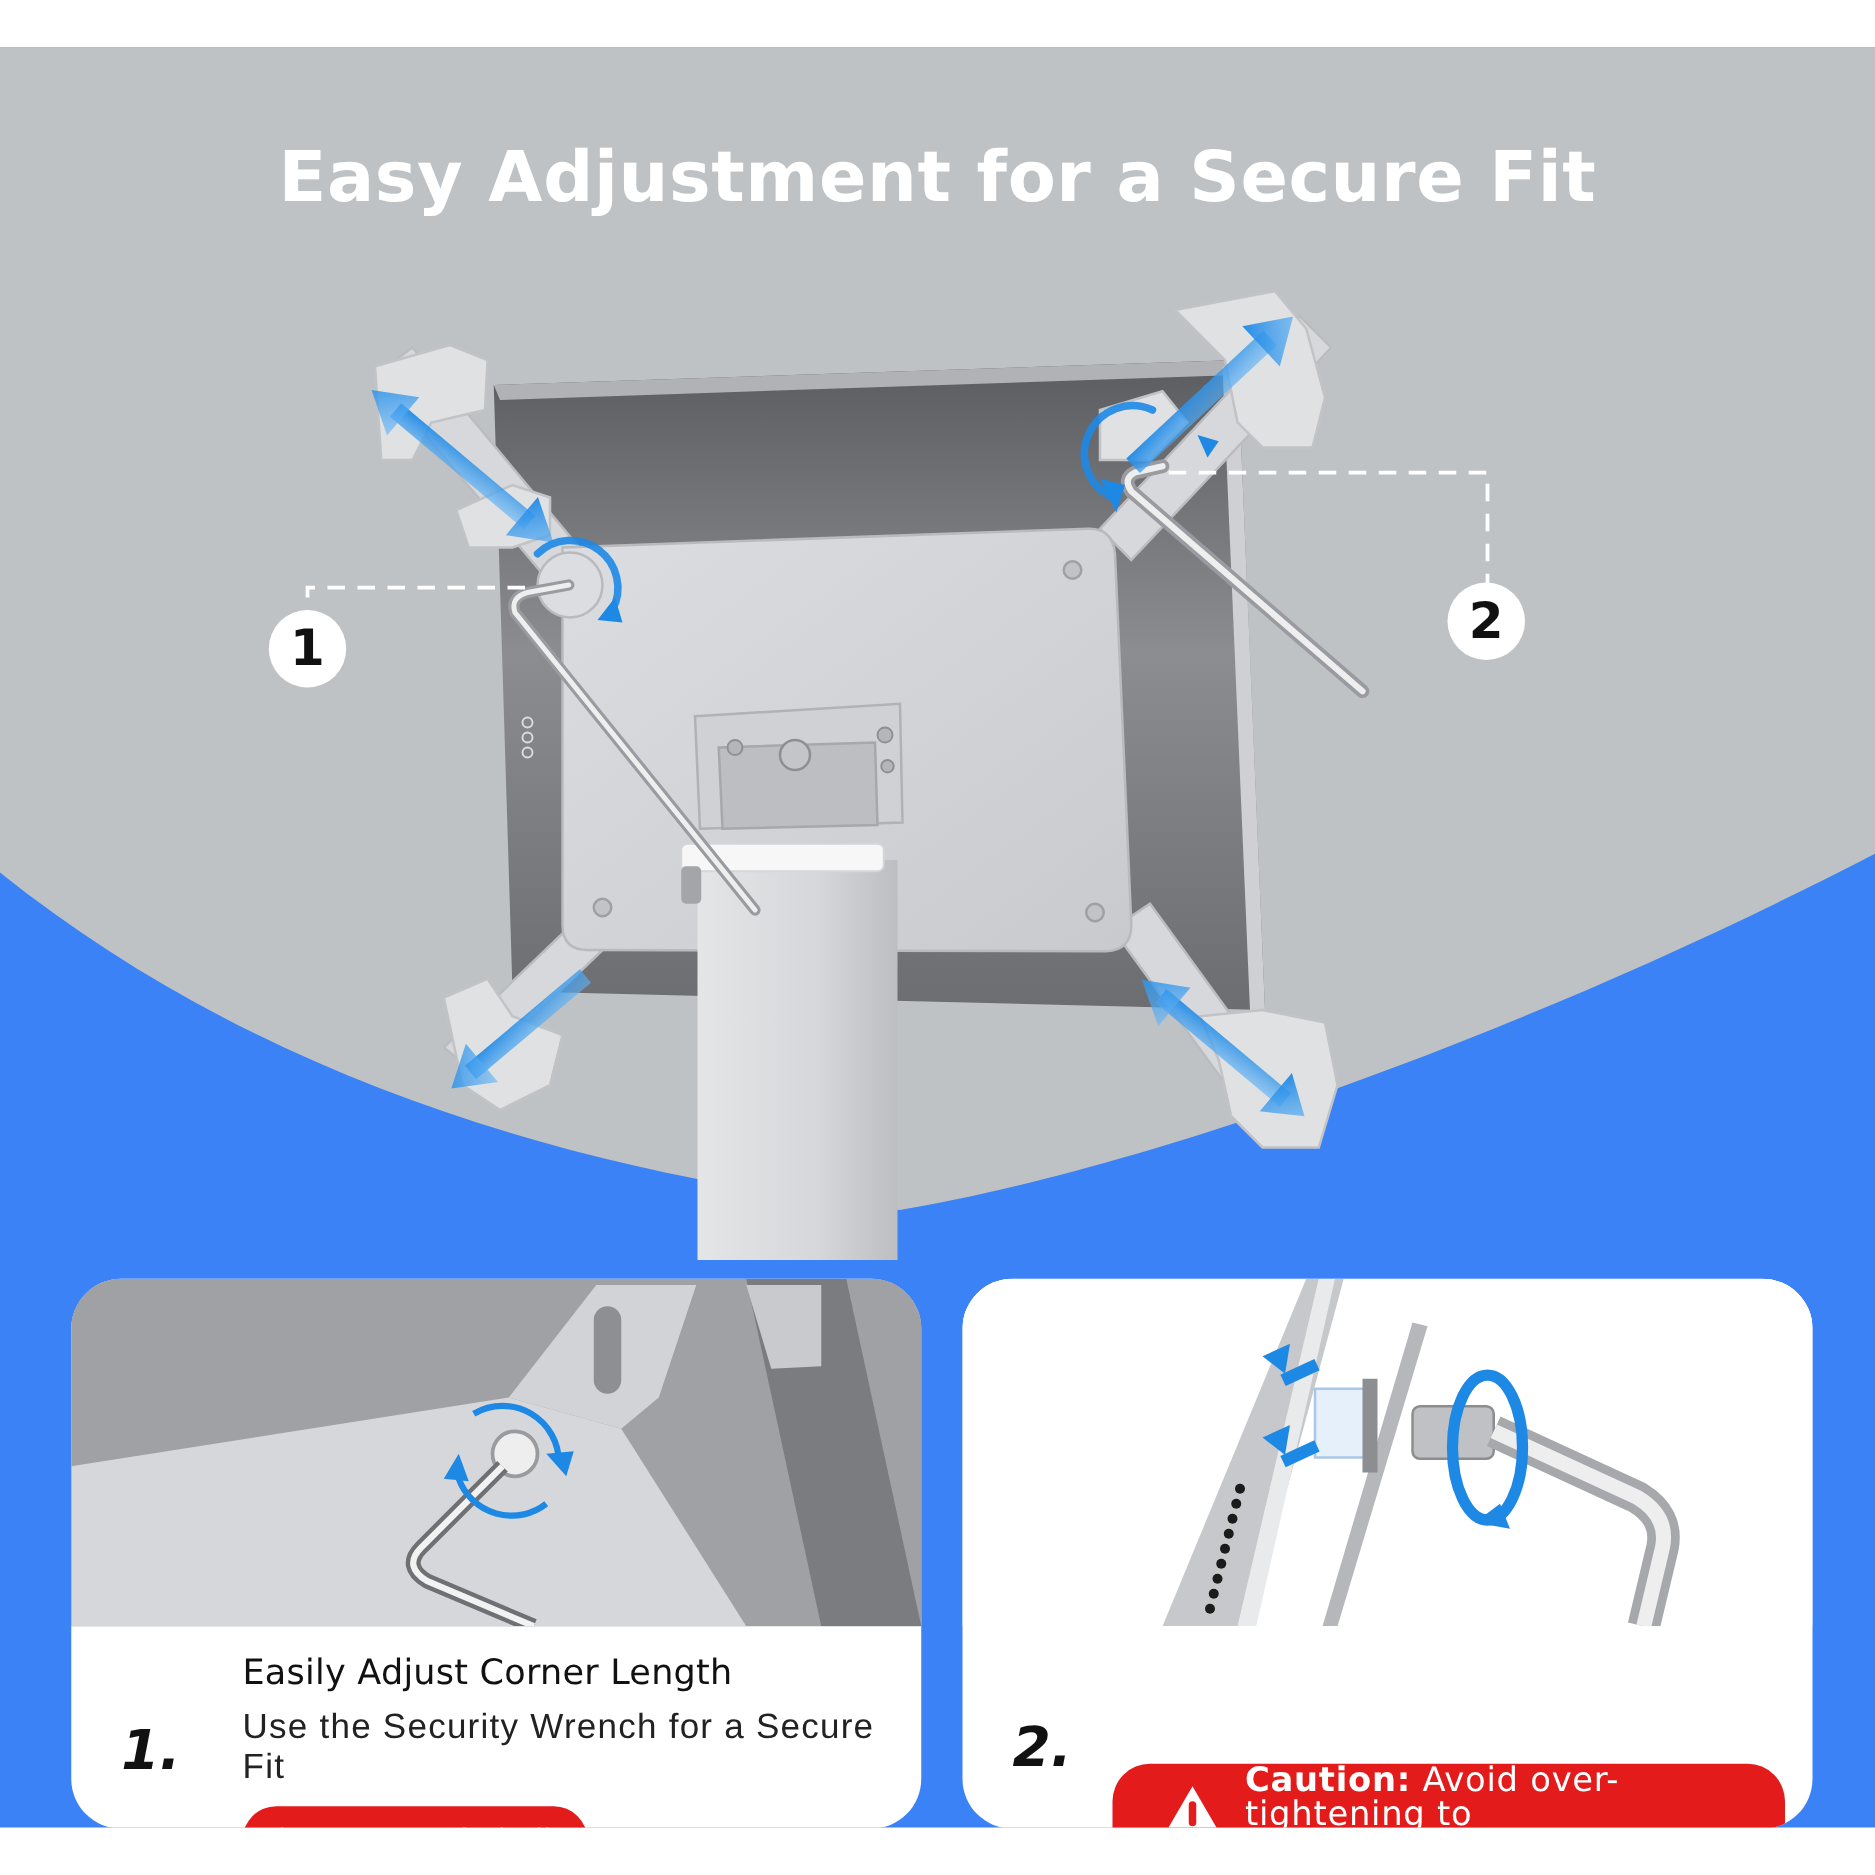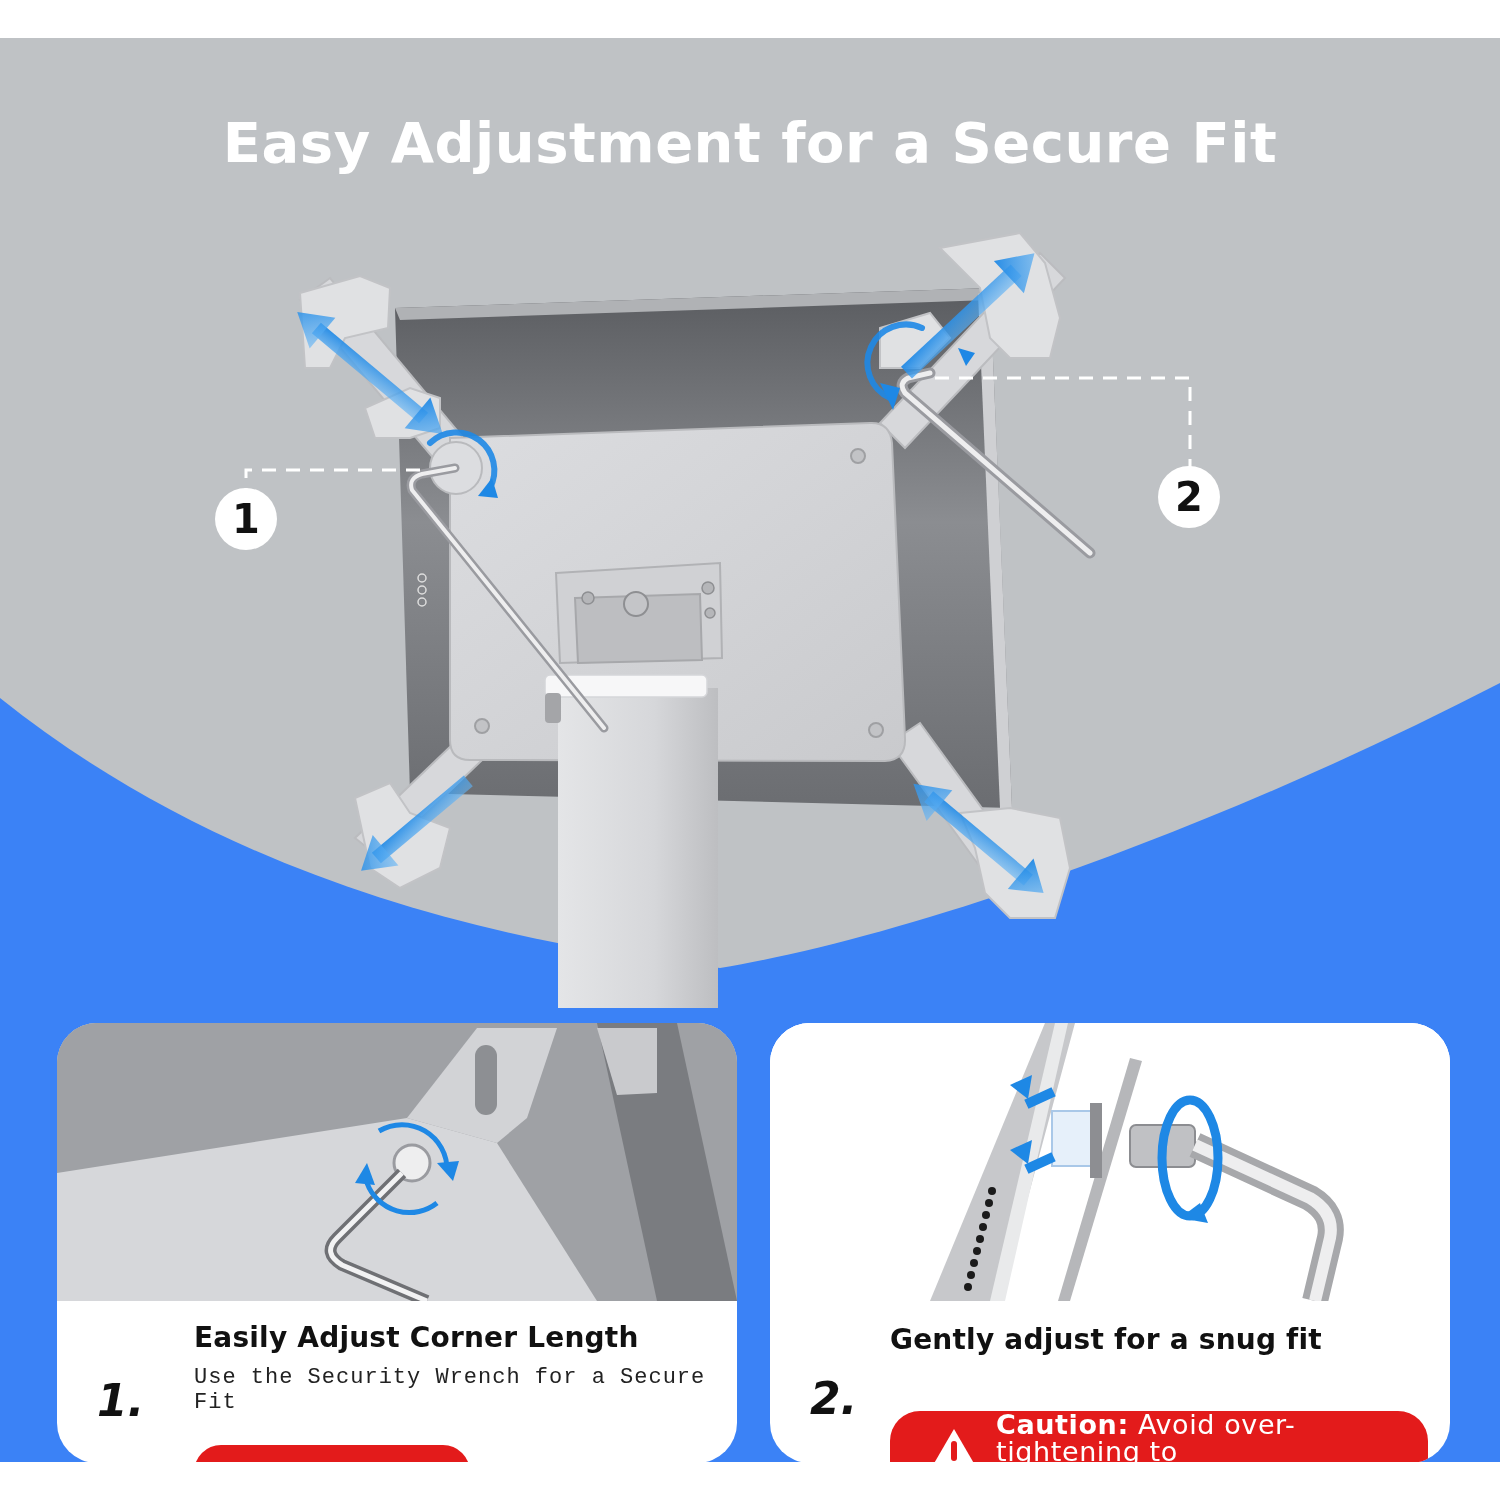--- a/index.html
+++ b/index.html
@@ -32,25 +32,25 @@
     .card-right { left: 770px; }
     .card-photo { position: absolute; left: 0; top: 0; width: 680px; height: 278px; overflow: hidden; }
     .card-left .card-photo { background: #9d9fa3; }
     .card-right .card-photo { background: #ffffff; }
 
     .step-number {
       position: absolute; font-family: "DejaVu Sans", sans-serif; font-weight: bold; font-style: italic;
       font-size: 44px; color: #111111;
     }
     .step-heading {
-      position: absolute; font-family: "DejaVu Sans", sans-serif; font-weight: bold; font-size: 28px; color: #111111;
+      position: absolute; font-family: "DejaVu Sans", sans-serif; font-weight: normal; font-size: 28px; color: #111111;
       letter-spacing: 0.2px;
     }
     .step-sub {
-      position: absolute; font-family: Liberation Mono, monospace; font-size: 22px; color: #222222; letter-spacing: 1px;
+      position: absolute; font-family: Liberation Sans, sans-serif; font-size: 28px; color: #222222; letter-spacing: 1px;
     }
     .red-pill {
       position: absolute; background: #e31b1b; color: #ffffff; border-radius: 30px;
       font-family: "DejaVu Sans", sans-serif; display: flex; align-items: center;
     }
     .pill-keys { left: 137px; top: 422px; width: 276px; height: 54px; justify-content: center; font-size: 23px; letter-spacing: 0.5px; }
     .pill-caution { left: 120px; top: 388px; width: 538px; height: 80px; padding-left: 36px; }
     .pill-caution .warn { width: 56px; height: 50px; margin-right: 14px; flex: 0 0 56px; }
     .pill-caution .msg { font-size: 27px; line-height: 27px; letter-spacing: 0.6px; }
     .pill-caution .msg b { font-weight: bold; }
@@ -230,21 +230,20 @@
           <polygon points="410,195 430,180 438,200" fill="#1e88e5"></polygon>
           <g fill="#1e88e5">
             <rect x="255" y="70" width="30" height="10" transform="rotate(-25 270 75)"></rect>
             <polygon points="240,62 262,52 258,76"></polygon>
             <rect x="255" y="135" width="30" height="10" transform="rotate(-25 270 140)"></rect>
             <polygon points="240,127 262,117 258,141"></polygon>
           </g>
         </svg>
       </div>
       <div class="step-number" style="left:40px; top:350px;">2.</div>
-      <div class="step-heading" style="left:120px; top:300px;">Gently adjust for a snug fit</div>
       <div class="red-pill pill-caution">
         <svg class="warn" viewBox="0 0 56 50">
           <path d="M28,3 L53,46 Q54,48 51,48 L5,48 Q2,48 3,46 Z" fill="#ffffff"></path>
           <rect x="25" y="15" width="6" height="20" rx="3" fill="#e31b1b"></rect>
           <circle cx="28" cy="41" r="3.5" fill="#e31b1b"></circle>
         </svg>
         <div class="msg">
           <div><b>Caution:</b><span> Avoid over-tightening to</span></div>
           <div>protect your tablet's camera.</div>
         </div>

